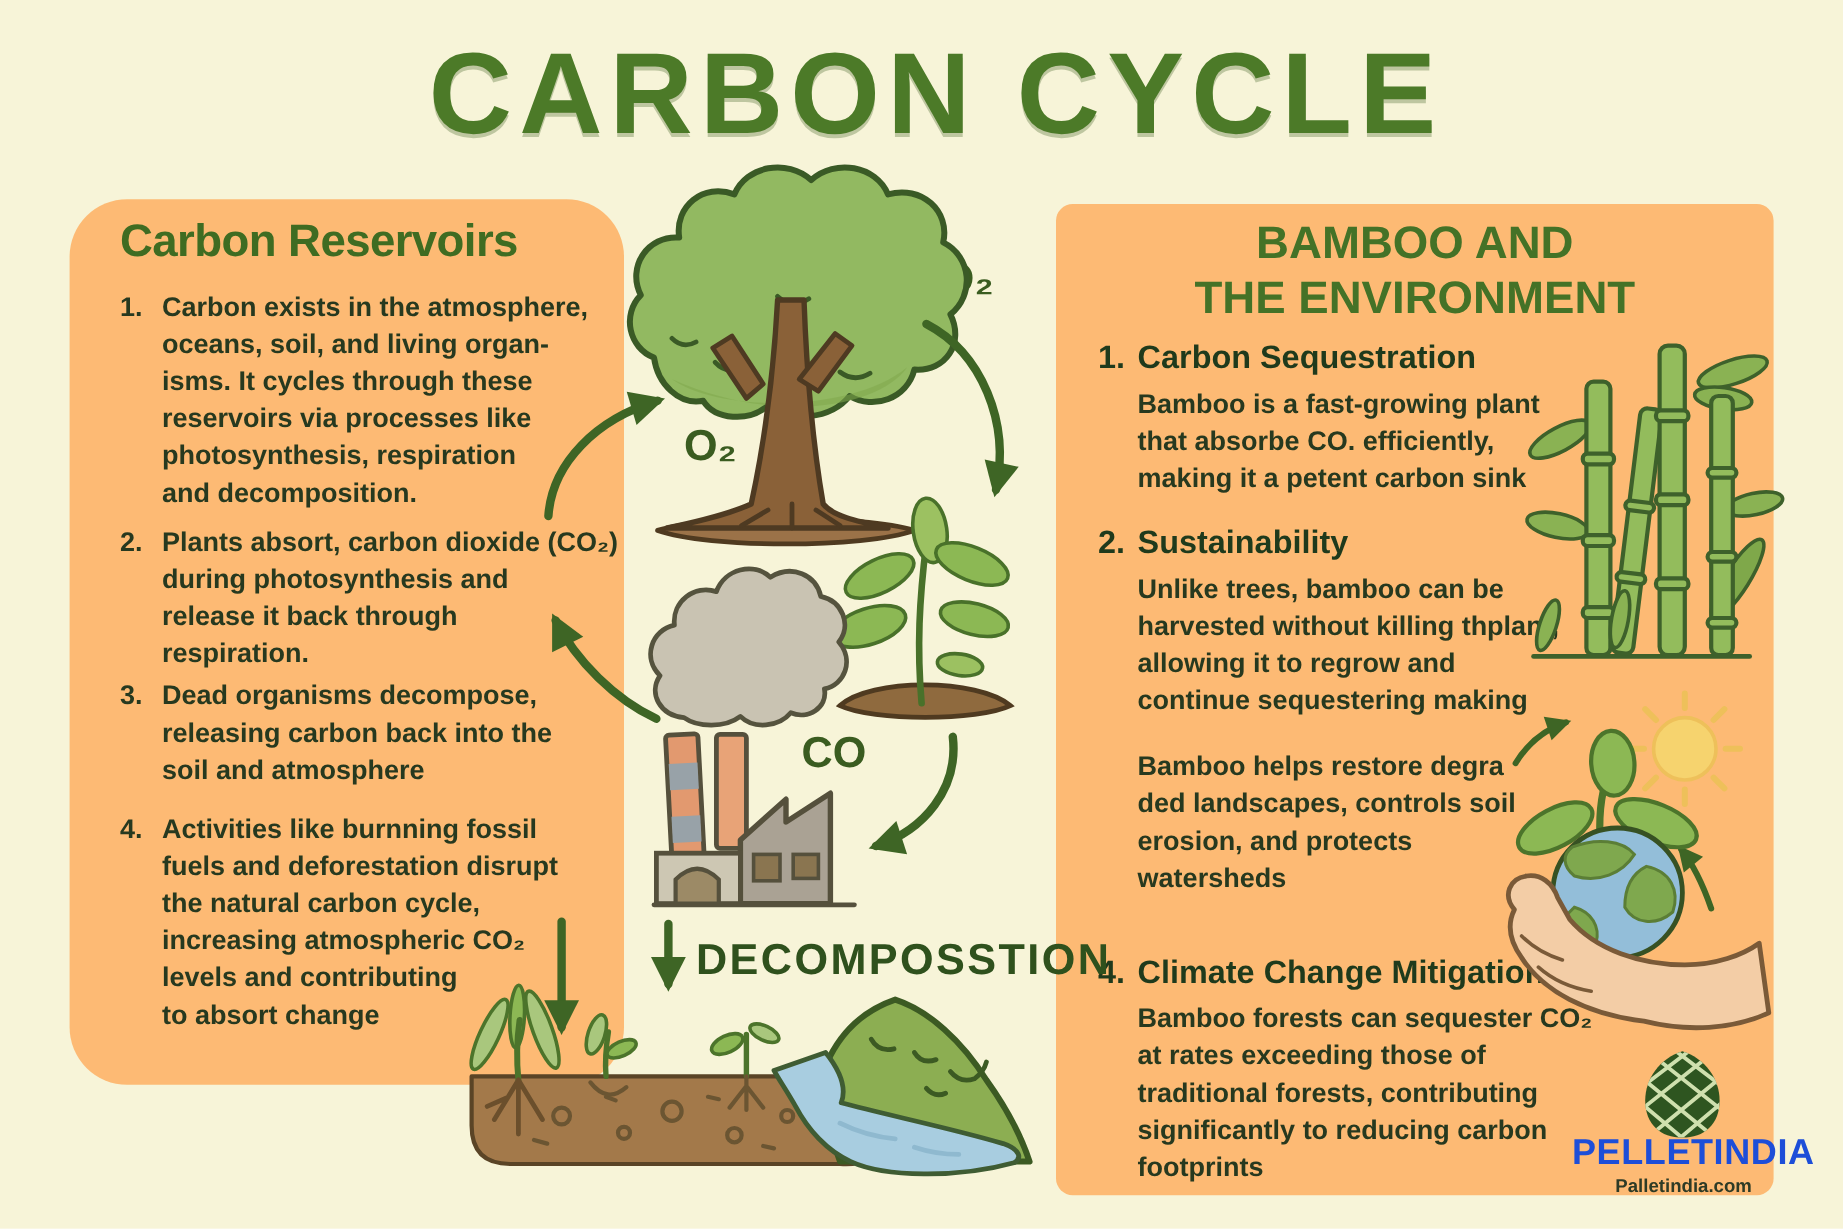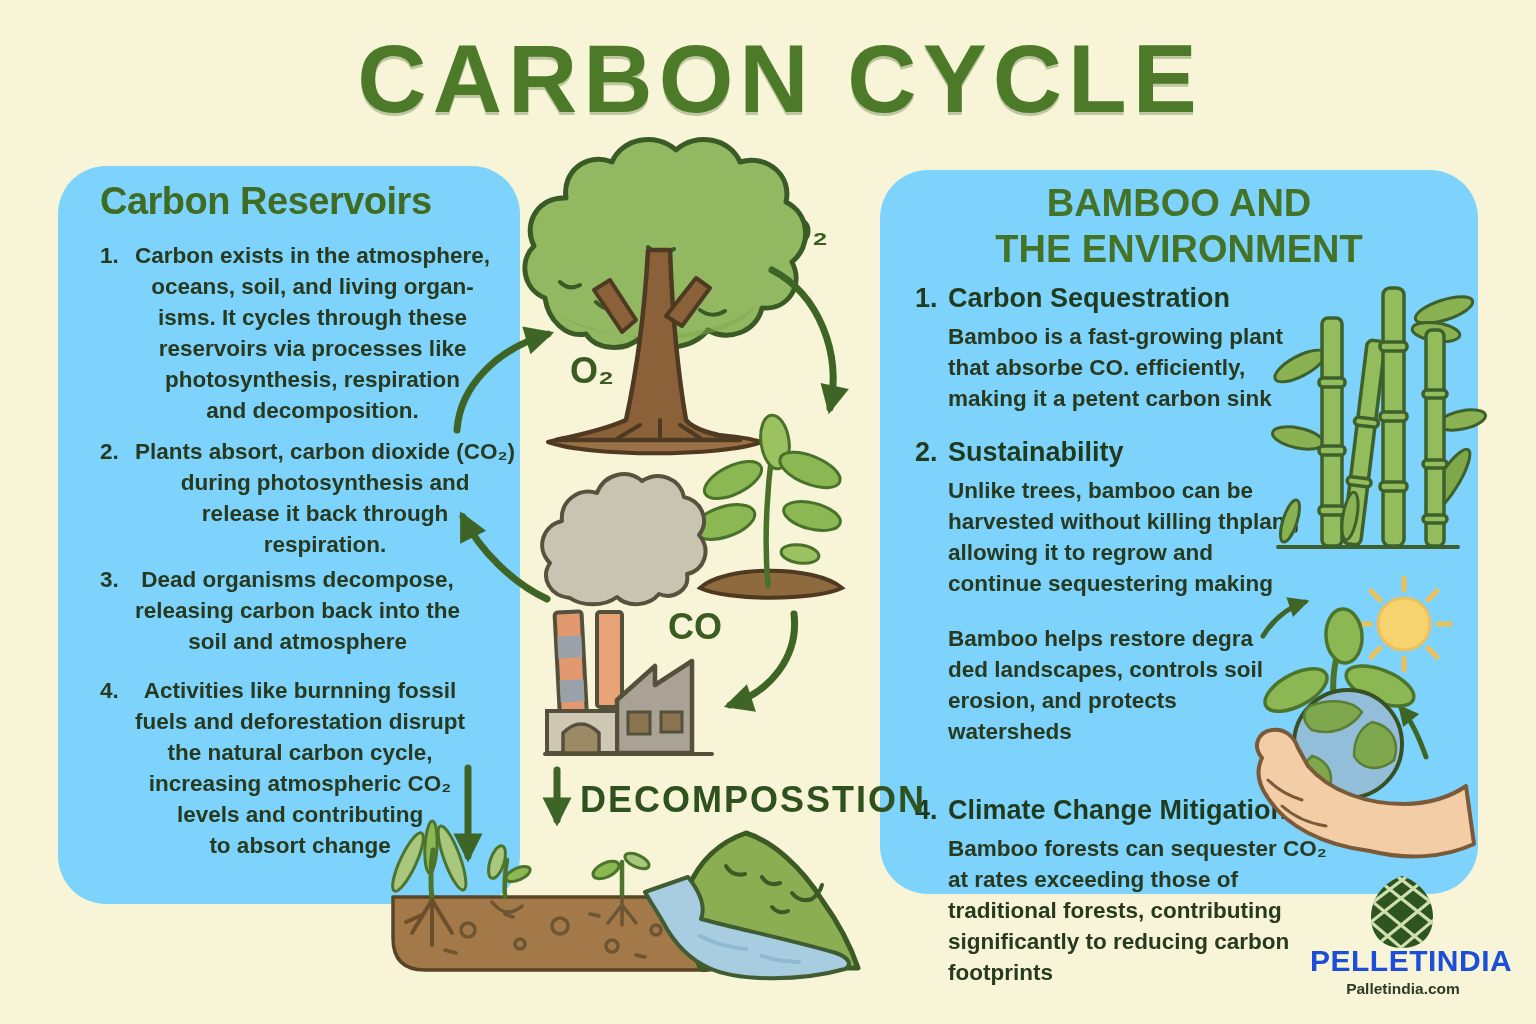--- a/index.html
+++ b/index.html
@@ -8,36 +8,36 @@
     background:#f7f4d8;
     font-family:"Liberation Sans", sans-serif;
     color:#27391f;
     padding-left:24px;
   }
   .poster h1{
     position:absolute; top:24px; left:0; width:100%; margin:0;
     text-align:center; font-size:96px; font-weight:bold; letter-spacing:6px;
     color:#4c7a28; text-shadow:0 3px 0 rgba(58,92,30,.30);
   }
-  .panel{ position:absolute; background:#7dd3fc; border-radius:48px; z-index:1; }
+  .panel{ position:absolute; background:#fdba74; border-radius:48px; z-index:1; }
   .panel.left{ left:58px; top:166px; width:462px; height:738px; }
-  .panel.right{ left:880px; top:170px; width:598px; height:724px; }
+  .panel.right{ left:880px; top:170px; width:598px; height:826px;border-radius:14px; }
 
   .panel h2{ margin:0; font-weight:bold; color:#3f6c22; }
   .panel.left h2{ position:absolute; left:42px; top:14px; font-size:38px; letter-spacing:-0.5px; }
   .panel.right h2{
     position:absolute; left:0; top:10px; width:100%; text-align:center;
     font-size:38px; line-height:46px; white-space:pre-line; color:#447227;
   }
 
   .pre{ white-space:pre-line; }
   .item{ position:absolute; left:42px; width:420px; display:flex; gap:9px;
          font-size:22.5px; line-height:31px; font-weight:600; color:#27391f; }
   .item .num{ flex:0 0 26px; }
-  .item p{ margin:0;text-align:center; }
+  .item p{ margin:0; }
 
   .ritem{ position:absolute; left:35px; width:540px; }
   .ritem .rtitle{ font-size:27px; font-weight:bold; color:#1f3a1c; }
   .ritem .rnum{ display:inline-block; width:33px; }
   .ritem p{ margin:7px 0 0 33px; font-size:22.5px; line-height:31px; font-weight:600; color:#27391f; }
 
   .lab{ position:absolute; z-index:2; font-weight:bold; color:#3a5c20; font-size:36px; }
   .lab.deco{ font-size:36px; letter-spacing:2px; color:#2f511d; }
 
   .brand{ position:absolute; left:1310px; top:944px; width:186px; text-align:center; z-index:2; }

